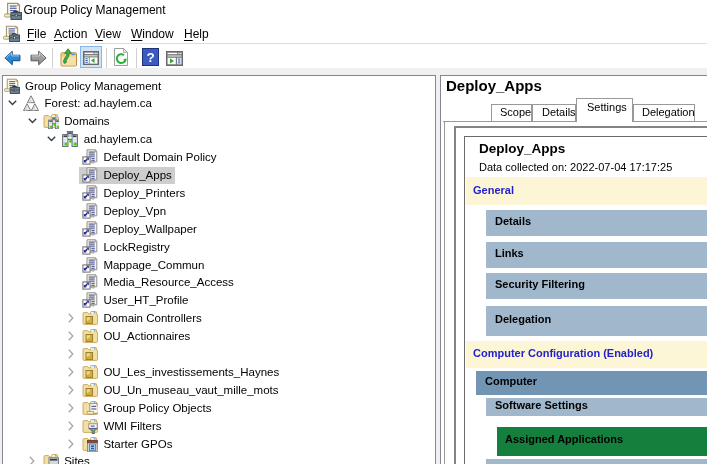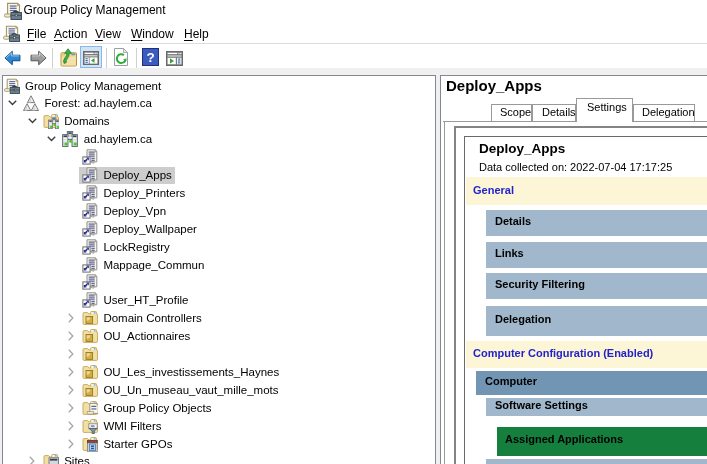--- a/index.html
+++ b/index.html
@@ -259,20 +259,21 @@
       </svg>
       <svg class="ic" style="left:62.3px;top:1px" width="16" height="16" viewBox="0 0 16 16">
         <use href="#srv3"></use>
       </svg>
       <span class="lb" style="left:83.8px">ad.haylem.ca</span>
     </div>
 <div class="row" style="top:148.1px">
       <svg class="ic" style="left:81.9px;top:1px" width="16" height="16" viewBox="0 0 16 16">
         <use href="#gpo"></use>
       </svg>
+      <span class="lb" style="left:103.4px">Default Domain Policy</span>
     </div>
 <div class="row" style="top:166.0px">
       <div style="position:absolute;left:79.4px;top:0.5px;width:96px;height:17.5px;background:#cdcdcd"></div>
       <svg class="ic" style="left:81.9px;top:1px" width="16" height="16" viewBox="0 0 16 16">
         <use href="#gpo"></use>
       </svg>
       <span class="lb" style="left:103.4px">Deploy_Apps</span>
     </div>
 <div class="row" style="top:183.9px">
       <svg class="ic" style="left:81.9px;top:1px" width="16" height="16" viewBox="0 0 16 16">
@@ -301,20 +302,21 @@
 <div class="row" style="top:255.5px">
       <svg class="ic" style="left:81.9px;top:1px" width="16" height="16" viewBox="0 0 16 16">
         <use href="#gpo"></use>
       </svg>
       <span class="lb" style="left:103.4px">Mappage_Commun</span>
     </div>
 <div class="row" style="top:273.4px">
       <svg class="ic" style="left:81.9px;top:1px" width="16" height="16" viewBox="0 0 16 16">
         <use href="#gpo"></use>
       </svg>
+      <span class="lb" style="left:103.4px">Media_Resource_Access</span>
     </div>
 <div class="row" style="top:291.3px">
       <svg class="ic" style="left:81.9px;top:1px" width="16" height="16" viewBox="0 0 16 16">
         <use href="#gpo"></use>
       </svg>
       <span class="lb" style="left:103.4px">User_HT_Profile</span>
     </div>
 <div class="row" style="top:309.2px">
       <svg class="cv" style="left:68.4px;top:4px" width="6" height="10" viewBox="0 0 6 10">
         <path d="M0.8,0.8 L4.8,5 L0.8,9.2" fill="none" stroke="#a6a6a6" stroke-width="1.3"></path>

